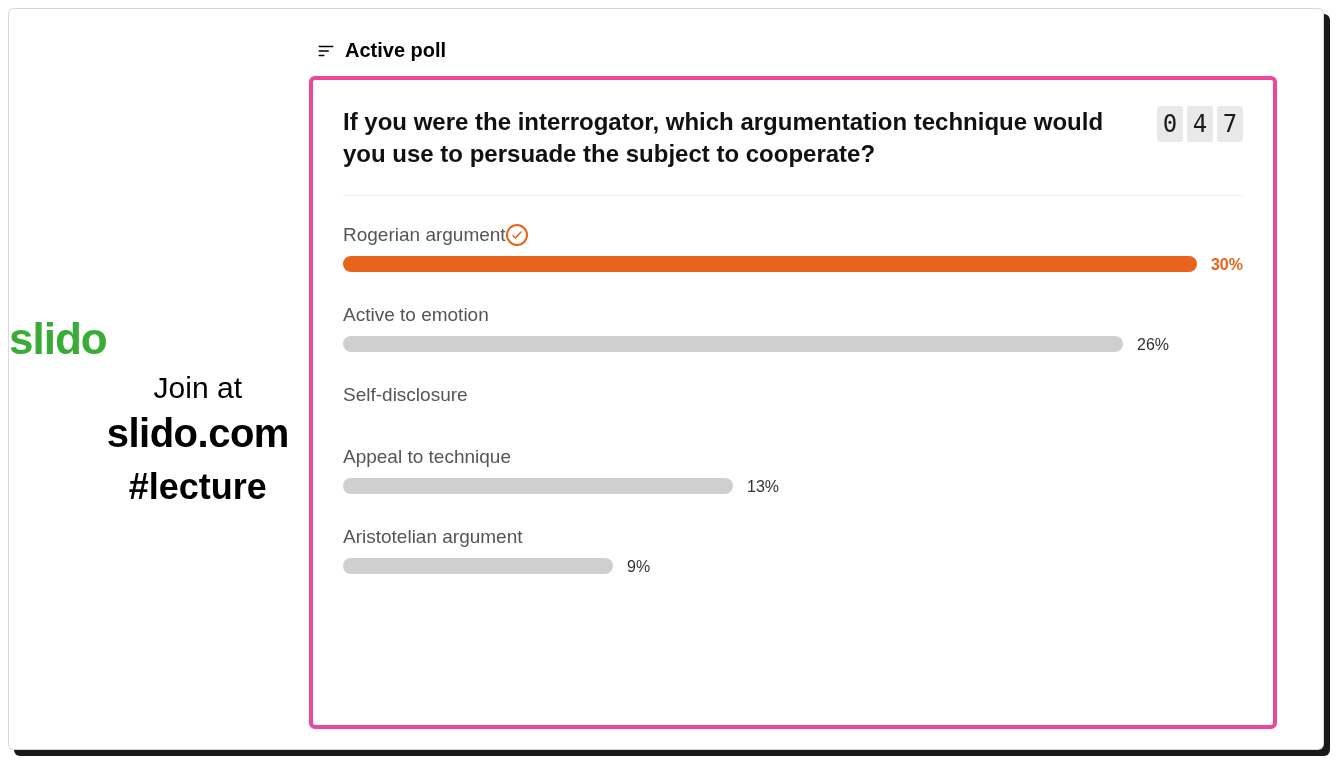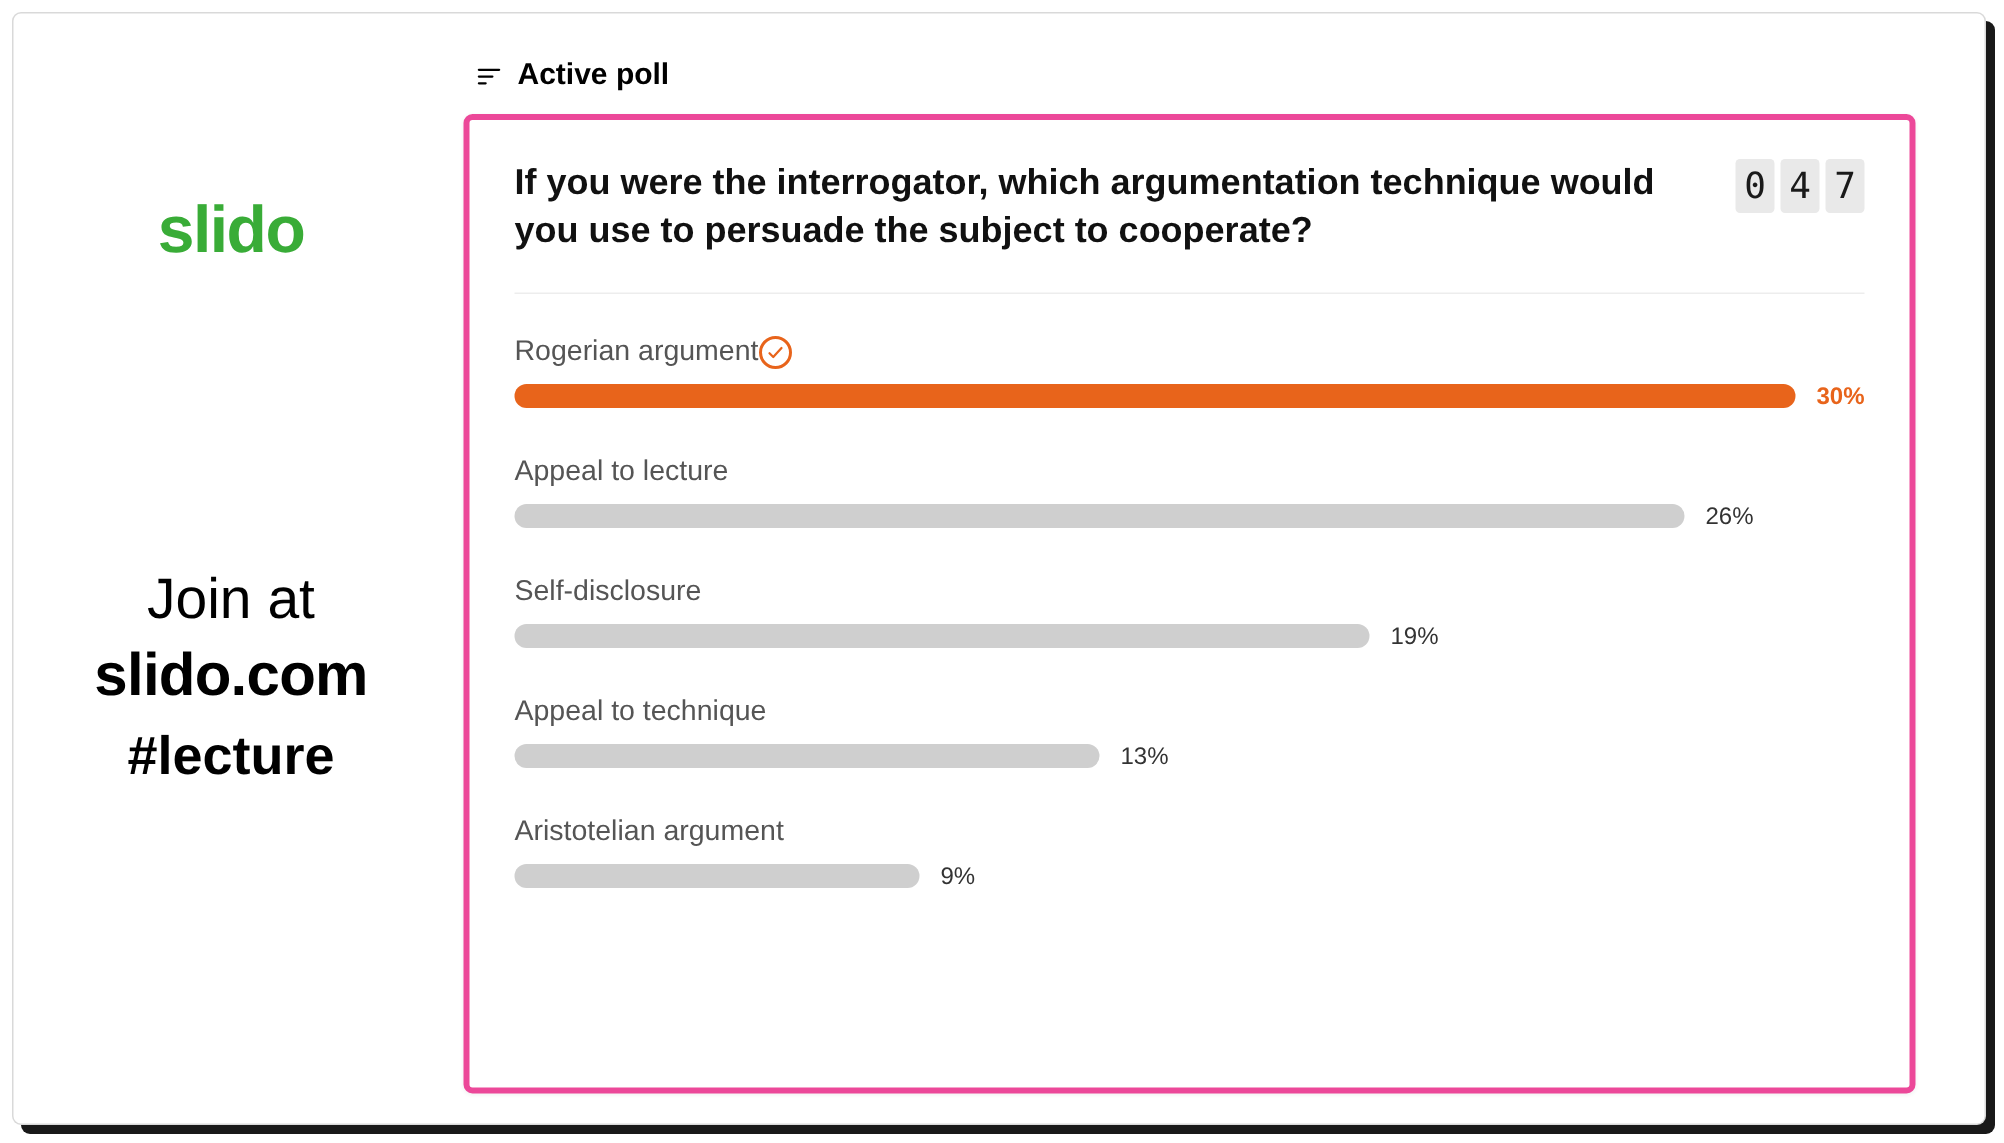--- a/index.html
+++ b/index.html
@@ -13,39 +13,39 @@
     border: 1px solid rgba(0,0,0,0.15);
     border-radius: 6px;
     box-shadow: 6px 6px 0 0 rgba(0,0,0,0.9);
     display: flex;
     overflow: hidden;
   }
   .sidebar {
     width: 290px;
     flex: 0 0 290px;
     display: flex;
-    flex-direction: column;
+    flex-direction: row;
     align-items: center;
     padding-top: 120px;
   }
   .logo {
     font-family: "Arial Rounded MT Bold", "Helvetica Rounded", Arial, sans-serif;
     font-size: 44px;
     font-weight: 800;
     letter-spacing: -1px;
     color: #39ac37;
     margin-bottom: 200px;
   }
   .join-block {
     text-align: center;
     color: #000;
     font-family: "Arial Rounded MT Bold", "Helvetica Rounded", Arial, sans-serif;
   }
   .join-at {
-    font-size: 38px;
+    font-size: 30px;
     font-weight: 500;
     margin-bottom: 6px;
   }
   .join-url {
     font-size: 40px;
     font-weight: 800;
     letter-spacing: -0.5px;
     margin-bottom: 10px;
     text-align: right;
   }
@@ -201,34 +201,30 @@
                 </svg>
               </span>
             </div>
             <div class="bar-row">
               <div class="bar-fill correct" style="width: 100%;"></div>
               <span class="pct correct">30%</span>
             </div>
           </div>
           <div class="option">
             <div class="opt-label-row">
-              <span class="opt-label">Appeal to lecture</span>
+              <span class="opt-label">Active to emotion</span>
             </div>
             <div class="bar-row">
               <div class="bar-fill" style="width: 86.6667%;"></div>
               <span class="pct">26%</span>
             </div>
           </div>
           <div class="option">
             <div class="opt-label-row">
               <span class="opt-label">Self-disclosure</span>
-            </div>
-            <div class="bar-row">
-              <div class="bar-fill" style="width: 63.3333%;"></div>
-              <span class="pct">19%</span>
             </div>
           </div>
           <div class="option">
             <div class="opt-label-row">
               <span class="opt-label">Appeal to technique</span>
             </div>
             <div class="bar-row">
               <div class="bar-fill" style="width: 43.3333%;"></div>
               <span class="pct">13%</span>
             </div>

